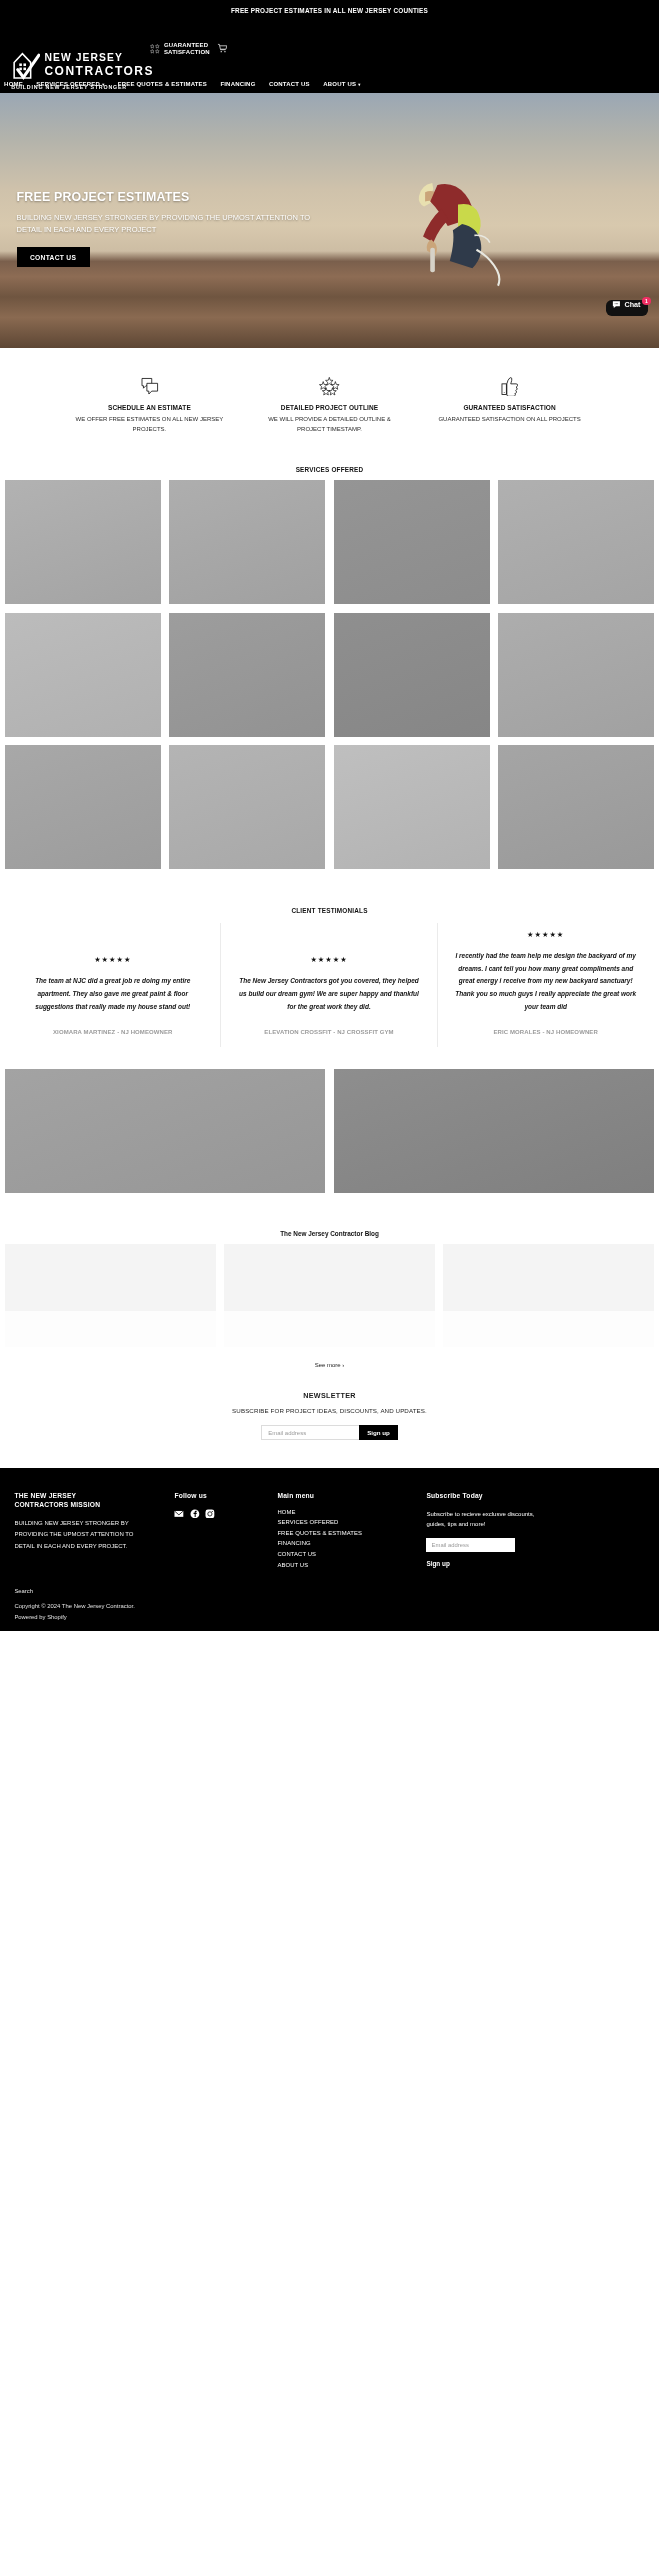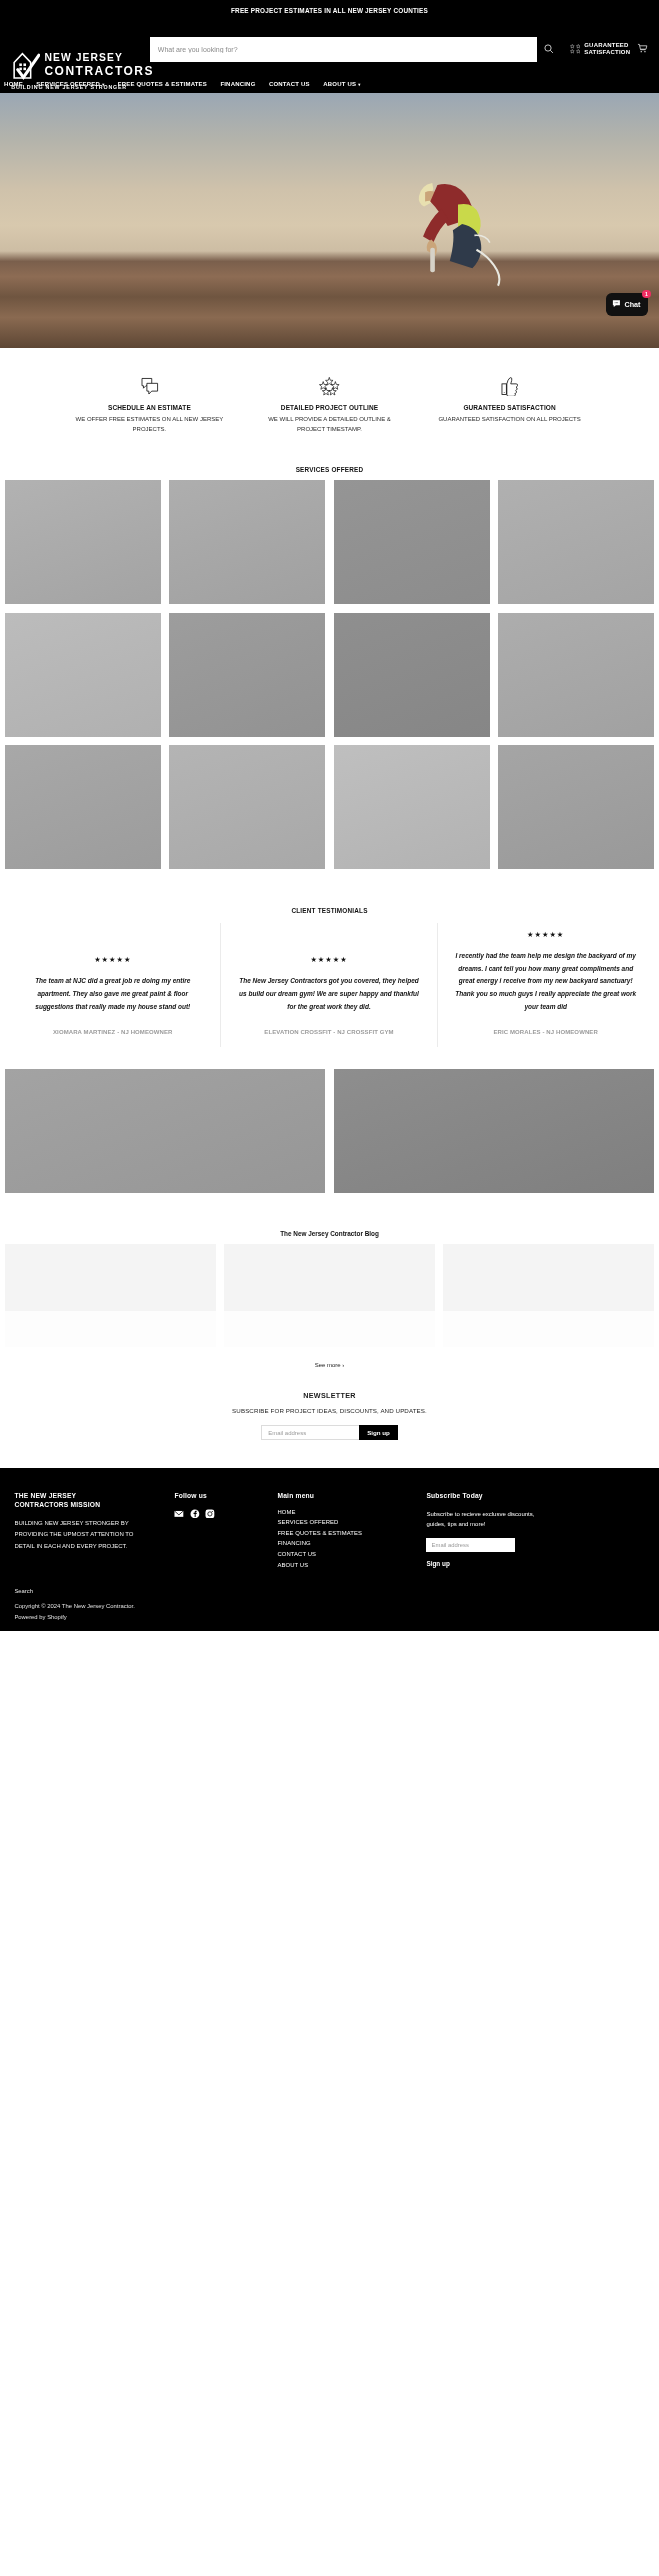--- a/index.html
+++ b/index.html
@@ -83,22 +83,22 @@
     text-shadow:0 0.5px 2.1px rgba(0,0,0,.35); font-weight:400;
   }
   .hero-btn {
     display:inline-block; margin-top:11.3px; background:#000; color:#fff;
     border:none; cursor:pointer; padding:6.7px 13.4px;
     font-size:6.7px; font-weight:700; letter-spacing:0.3px;
     font-family:"Liberation Sans", sans-serif;
   }
   .chat-widget {
     position:absolute; right:11.3px; bottom:32px; z-index:6;
-    background:#111; border-radius:5.7px; height:23px;
-    display:flex; align-items:center; gap:3.6px; padding:0 7.2px 0 5.7px;
+    background:#111; border-radius:5.7px; height:16px;
+    display:flex; gap:3.6px; padding:0 7.2px 0 5.7px;
     color:#fff; font-size:7.2px; font-weight:600; cursor:pointer;
   }
   .chat-badge {
     position:absolute; right:-3.1px; top:-3.6px;
     width:8.8px; height:8.8px; border-radius:50%; background:#ef2e63;
     color:#fff; font-size:5.2px; font-weight:700;
     display:flex; align-items:center; justify-content:center;
   }
 
   
@@ -247,31 +247,20 @@
           </svg>
         </span>
         <span class="logo-words">
           <span class="logo-l1">NEW JERSEY</span>
           <span class="logo-l2">CONTRACTORS</span>
         </span>
       </div>
       <div class="logo-tag">BUILDING NEW JERSEY STRONGER</div>
     </div>
 
-    <div class="search-wrap">
-      <input class="search-box" type="text" placeholder="What are you looking for?" style="">
-      <button class="search-btn">
-        <span>
-          <svg width="9.8" height="9.8" viewBox="0 0 22 22">
-            <circle cx="9" cy="9" r="7" fill="none" stroke="#fff" stroke-width="1.7"></circle>
-            <line x1="14.2" y1="14.2" x2="20" y2="20" stroke="#fff" stroke-width="1.7"></line>
-          </svg>
-        </span>
-      </button>
-    </div>
 
     <div class="hdr-right">
       <span class="stars-badge">
         <span class="row">
           <svg width="4.6" height="4.6" viewBox="0 0 12 12">
               <polygon points="6,1 7.4,4.4 11,4.7 8.3,7.1 9.1,10.7 6,8.8 2.9,10.7 3.7,7.1 1,4.7 4.6,4.4" fill="none" stroke="#fff" stroke-width="1"></polygon>
             </svg>
           <svg width="4.6" height="4.6" viewBox="0 0 12 12">
               <polygon points="6,1 7.4,4.4 11,4.7 8.3,7.1 9.1,10.7 6,8.8 2.9,10.7 3.7,7.1 1,4.7 4.6,4.4" fill="none" stroke="#fff" stroke-width="1"></polygon>
             </svg>
@@ -333,20 +322,25 @@
           <path d="M200 112 q30 -6 40 18 q10 24 -4 46 l-36 -6 z" fill="#c9d94a"></path>
           <path d="M208 150 q30 6 36 34 q6 30 -16 52 l-44 -14 q10 -38 6 -60 z" fill="#2f3a4a"></path>
           <path d="M168 120 q-24 22 -36 54 l20 12 q12 -30 30 -44 z" fill="#8e2b2b"></path>
           <path d="M148 180 q-12 8 -8 22 l16 10 q6 -14 0 -24 z" fill="#caa57a"></path>
           <rect x="146" y="196" width="9" height="48" rx="4" fill="#d6d2c8"></rect>
           <path d="M236 200 q26 14 40 40 q8 16 2 30" fill="none" stroke="#e8e8e0" stroke-width="4"></path>
           <path d="M232 172 q22 -2 30 14" fill="none" stroke="#e8e8e0" stroke-width="3"></path>
         </g>
       </svg>
     </span>
+    <div class="hero-inner">
+      <h1>FREE PROJECT ESTIMATES</h1>
+      <p>BUILDING NEW JERSEY STRONGER BY PROVIDING THE UPMOST ATTENTION TO DETAIL IN EACH AND EVERY PROJECT</p>
+      <button class="hero-btn">CONTACT US</button>
+    </div>
     <div class="chat-widget">
       <span>
         <svg width="8.8" height="8.8" viewBox="0 0 20 20">
           <path d="M2 3 h16 v11 h-9 l-5 4 v-4 h-2 z" fill="#fff"></path>
           <circle cx="7" cy="8.5" r="1.1" fill="#111"></circle>
           <circle cx="10" cy="8.5" r="1.1" fill="#111"></circle>
           <circle cx="13" cy="8.5" r="1.1" fill="#111"></circle>
         </svg>
       </span>
       <span>Chat</span>

